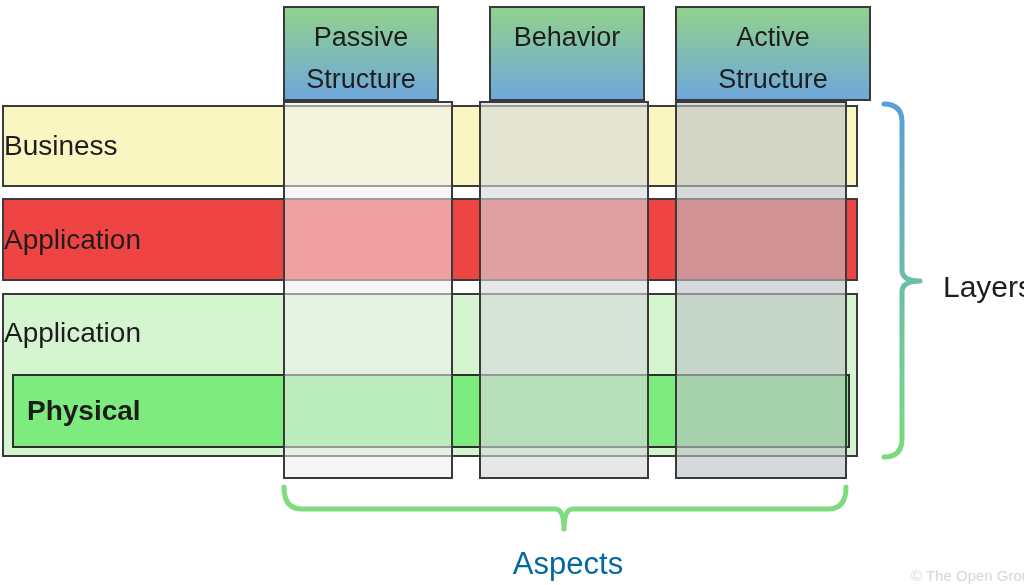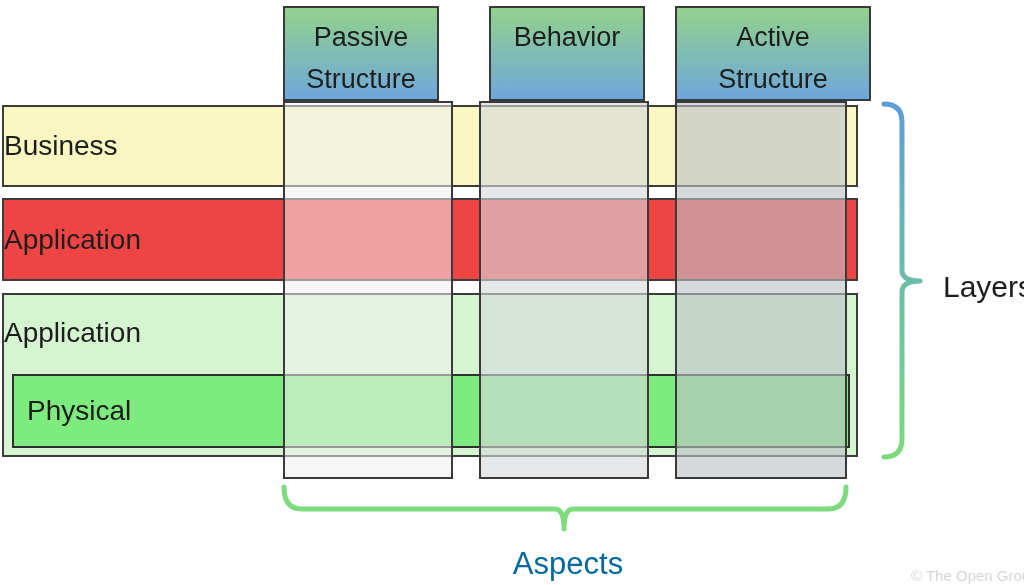--- a/index.html
+++ b/index.html
@@ -11,21 +11,21 @@
   
   .row {
     position:absolute; left:2px; width:856px; box-sizing:border-box;
     border:2px solid #3B3B3B; z-index:1;
   }
   .row-business    { top:105px; height:82px; }
   .row-application { top:198px; height:83px; }
   .row-technology  { top:293px; height:164px; }
   .box-physical {
     position:absolute; left:12px; top:374px; width:838px; height:74px;
-    box-sizing:border-box; border:2px solid #2F2F2F; z-index:2;
+    box-sizing:border-box; border:2px solid #2F2F2F; z-index:2;font-weight:bold;
   }
   .row-label-wrap { display:flex; align-items:center; height:100%; }
   .row-label-wrap.tech-top { height:76px; }
   .box-physical .row-label-wrap { padding-left:13px; }
   .row-label { font-size:28px; color:#1D1D1D; }
   
   .shaft {
     position:absolute; top:101px; height:378px; box-sizing:border-box;
     border:2px solid #3A3A3A; z-index:3;
   }

